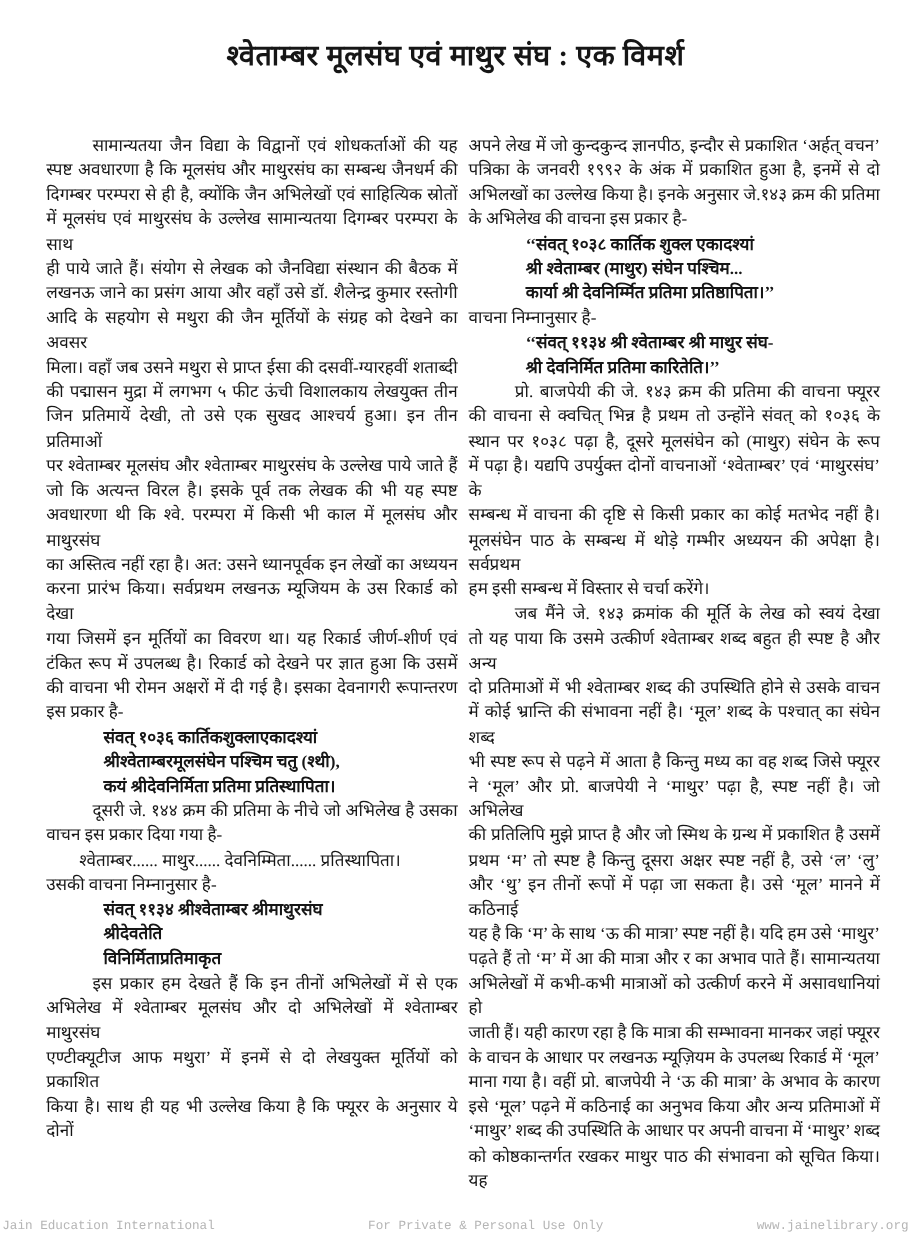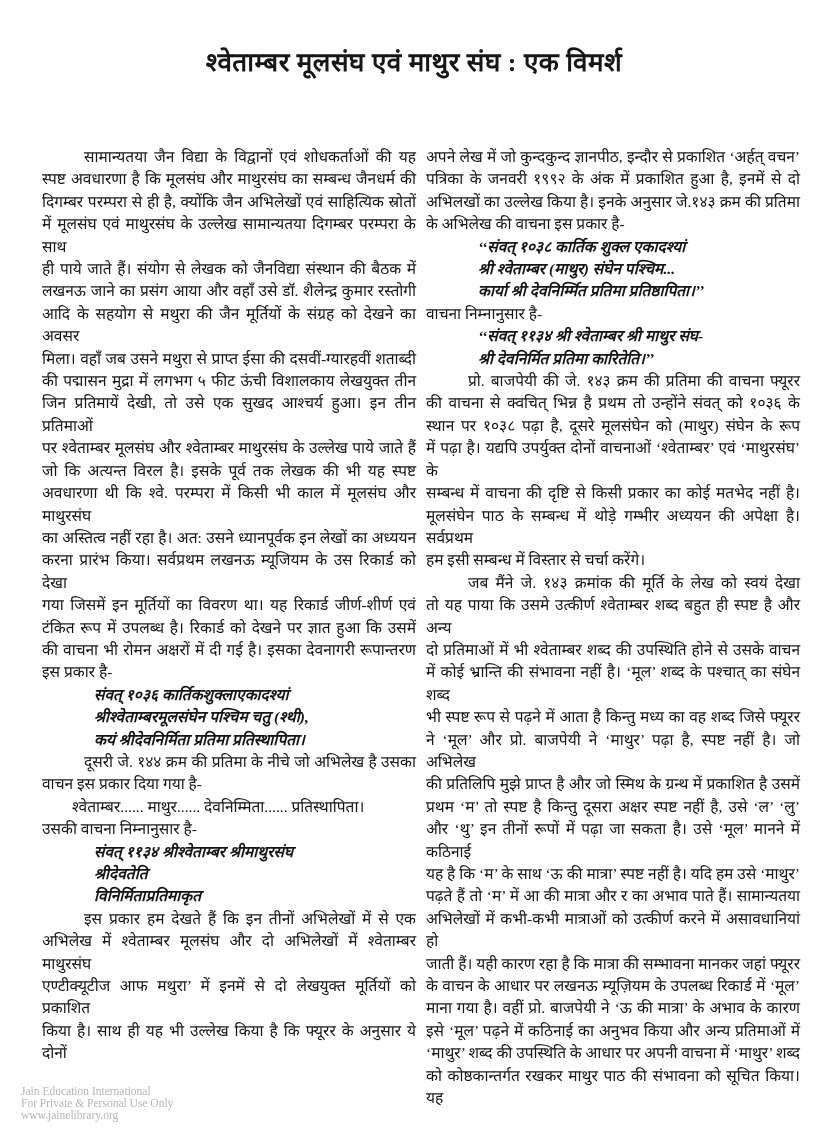--- a/index.html
+++ b/index.html
@@ -6,21 +6,21 @@
   .page {
     position: relative;
     width: 828px;
     height: 1137px;
     background: #ffffff;
     overflow: hidden;
     font-family: "Liberation Serif", "DejaVu Serif", serif;
     color: #161616;
   }
   .title {
-    margin: 12px;
+    margin: 0;
     padding-top: 34px;
     padding-bottom: 0;
     text-align: center;
     font-size: 26px;
     line-height: 33px;
     font-weight: 700;
     letter-spacing: 0.5px;
   }
   .columns {
     display: flex;
@@ -39,38 +39,36 @@
     text-align-last: justify;
     white-space: normal;
     min-height: 22.4px;
   }
   .line.end { text-align-last: left; }
   .line.ind { padding-left: 42px; }
   .line.verse {
     font-weight: 700;
     padding-left: 52px;
     text-align-last: left;
-    font-style: italic;
   }
   .line.verse2 {
     font-weight: 400;
     padding-left: 30px;
     text-align-last: left;
   }
   .footer {
     position: absolute;
     left: 0; right: 0;
     bottom: 16px;
     display: flex;
     justify-content: space-between;
-    padding: 0 21px;
-    font-family: Liberation Serif, serif;
+    padding: 0 2px;
+    font-family: Liberation Mono, monospace;
     font-size: 11.5px;
     color: #b5b5b5;
-    flex-direction: column;
   }
 </style>
 </head>
 <body>
 
 <div class="page">
 
   <h1 class="title">श्वेताम्बर मूलसंघ एवं माथुर संघ : एक विमर्श</h1>
 
   <div class="columns">

